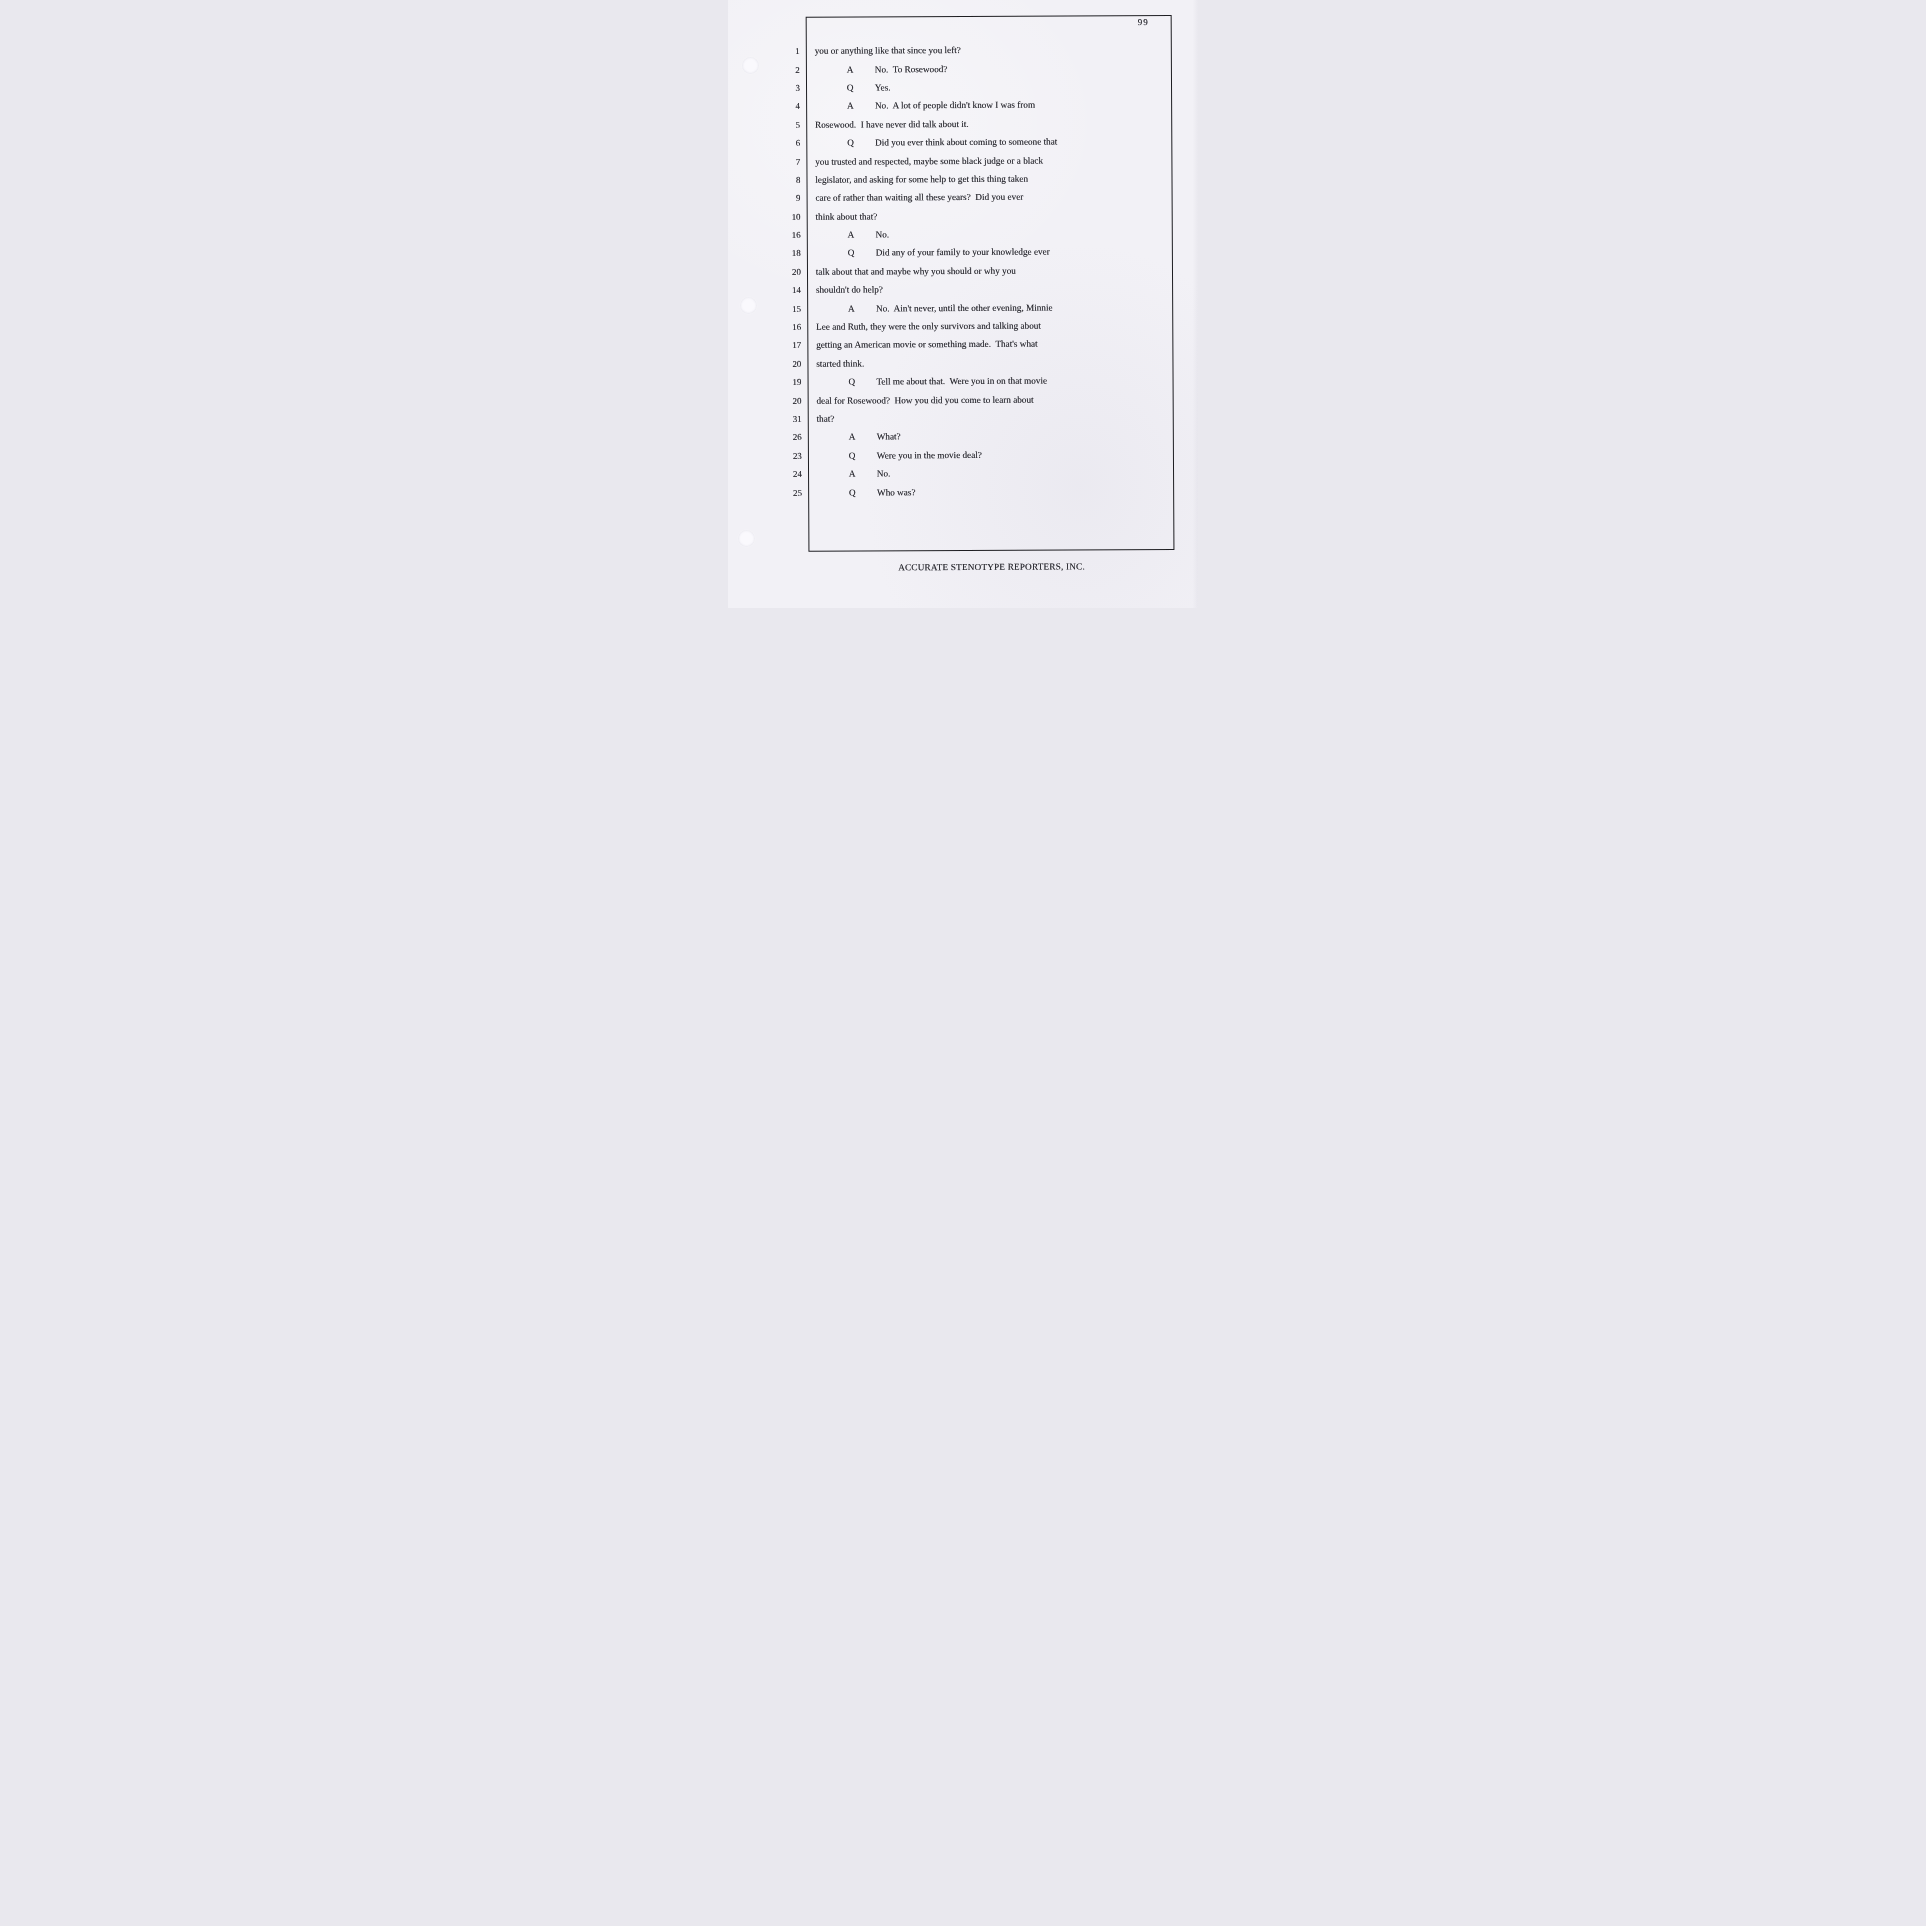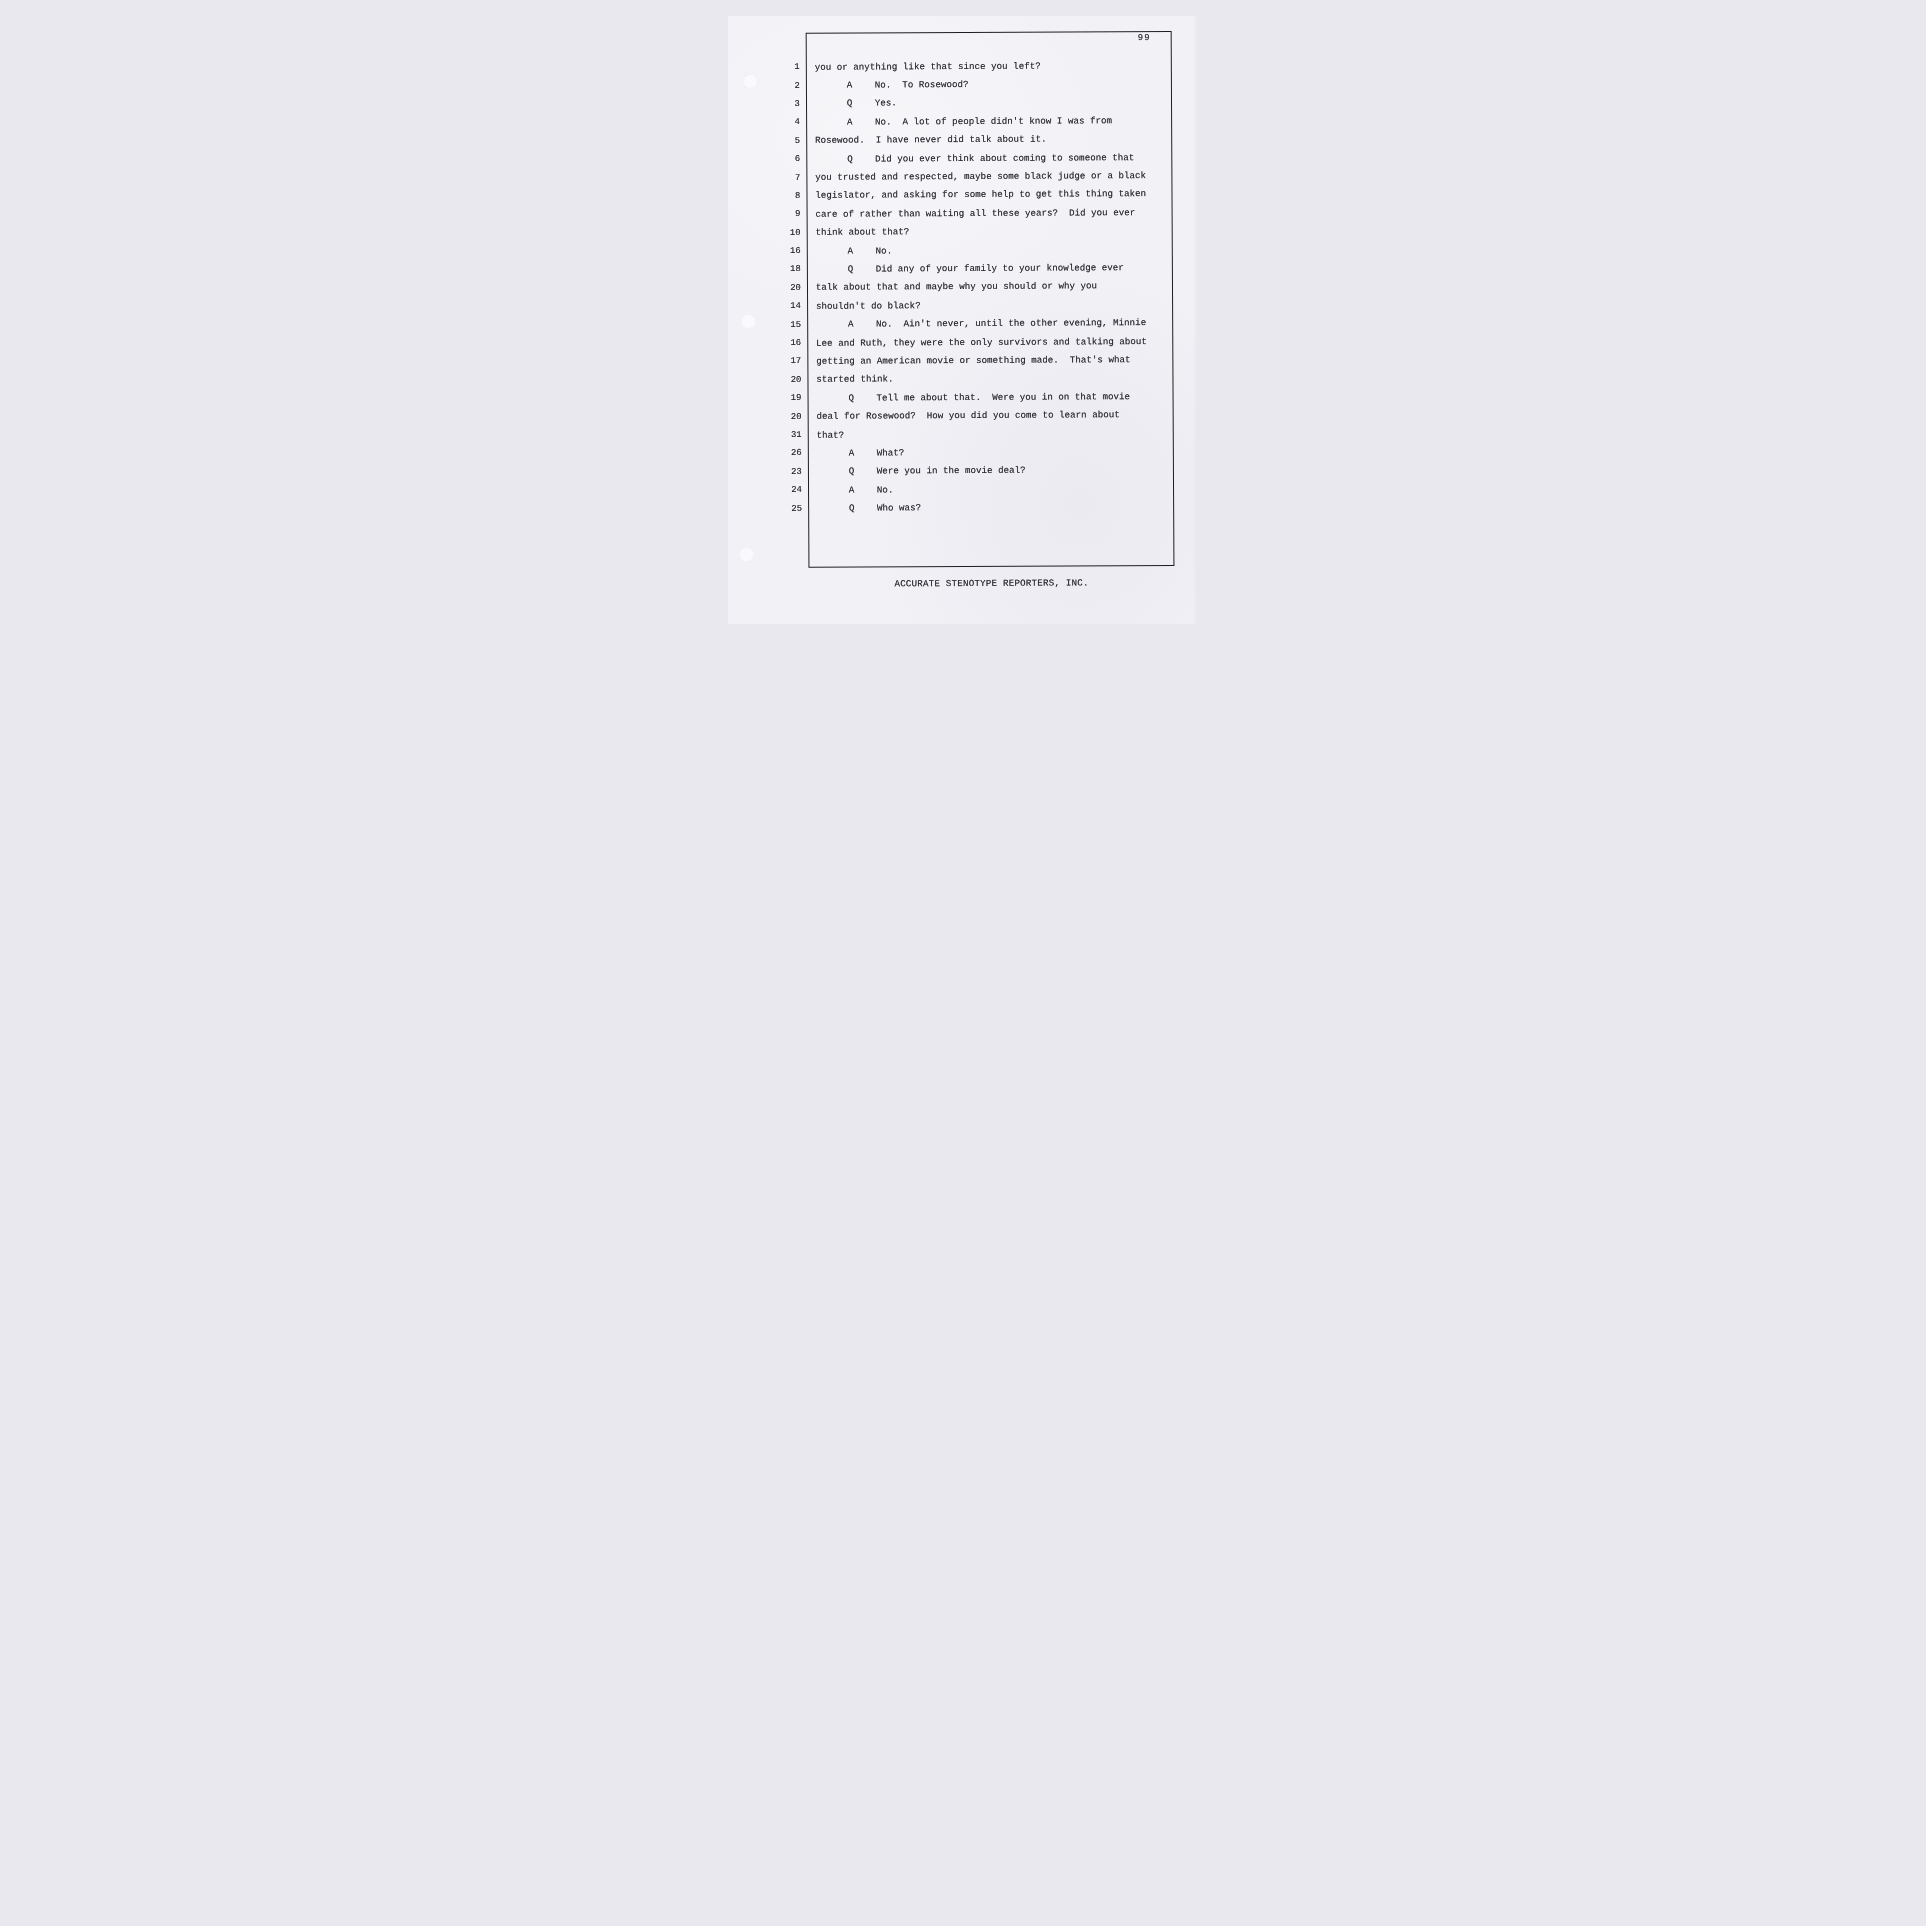--- a/index.html
+++ b/index.html
@@ -4,28 +4,28 @@
 <style>
   html, body {
     margin: 0;
     padding: 0;
     background: #e9e8ee;
   }
   .page {
     position: relative;
     width: 470px;
     height: 608px;
-    margin: 16px auto;
+    margin: 0 auto;
     background:
       radial-gradient(ellipse 347px 270px at 30% 20%, rgba(255,255,255,0.35), rgba(255,255,255,0) 70%),
       radial-gradient(ellipse 308px 347px at 75% 80%, rgba(214,212,224,0.25), rgba(255,255,255,0) 70%),
       linear-gradient(to left, rgba(120,118,140,0.07), rgba(120,118,140,0) 5.4px),
       #f2f1f6;
     overflow: hidden;
-    font-family: Liberation Mono, monospace;
+    font-family: Liberation Serif, serif;
     color: #26262c;
   }
   .scan {
     position: absolute;
     inset: 0;
     transform: rotate(-0.3deg);
     transform-origin: 50% 45%;
   }
   .border-box {
     position: absolute;
@@ -159,21 +159,21 @@
         <div class="line-row">
     <span class="line-num">18</span>
     <span class="line-body"><span class="speaker">Q</span><span>Did any of your family to your knowledge ever</span></span>
   </div>
         <div class="line-row">
     <span class="line-num">20</span>
     <span class="line-body"><span>talk about that and maybe why you should or why you</span></span>
   </div>
         <div class="line-row">
     <span class="line-num">14</span>
-    <span class="line-body"><span>shouldn't do black?</span></span>
+    <span class="line-body"><span>shouldn't do help?</span></span>
   </div>
         <div class="line-row">
     <span class="line-num">15</span>
     <span class="line-body"><span class="speaker">A</span><span>No.  Ain't never, until the other evening, Minnie</span></span>
   </div>
         <div class="line-row">
     <span class="line-num">16</span>
     <span class="line-body"><span>Lee and Ruth, they were the only survivors and talking about</span></span>
   </div>
         <div class="line-row">

